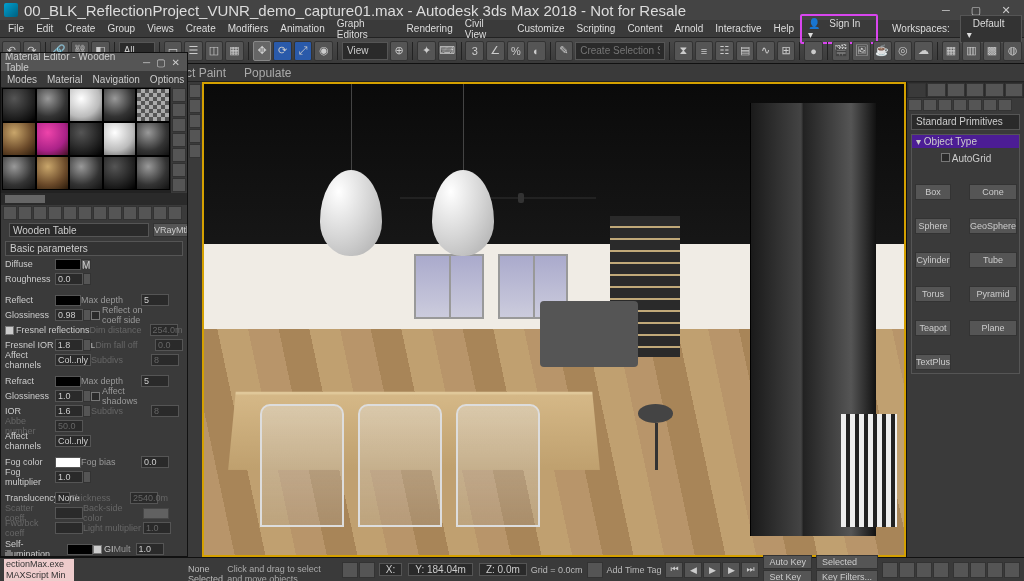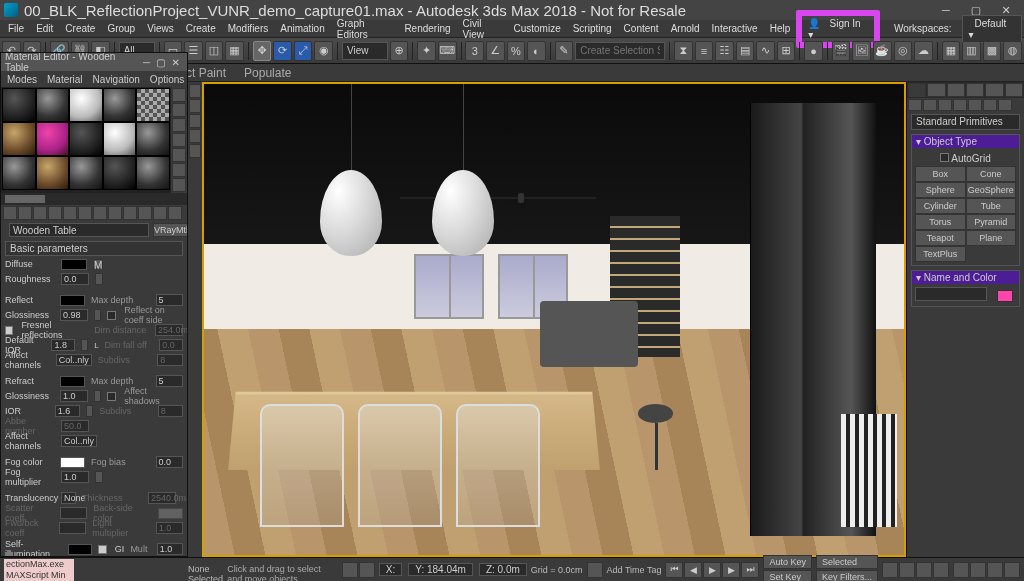--- a/index.html
+++ b/index.html
@@ -5,21 +5,21 @@
 *{margin:0;padding:0;box-sizing:border-box;font-family:"Segoe UI",Tahoma,sans-serif;font-size:10px;color:#ccc;user-select:none}
 body{background:#393939;width:1024px;height:581px;overflow:hidden;position:relative}
 .titlebar{height:20px;background:#444;display:flex;align-items:center;padding:0 4px}
 .title-icon{width:14px;height:14px;background:linear-gradient(135deg,#00a0d0,#006080);border-radius:2px;margin-right:6px}
 .titlebar .title{flex:1;font-size:15px;color:#ddd}
 .win-btns{display:flex;gap:2px}
 .win-btn{width:28px;height:16px;display:flex;align-items:center;justify-content:center;color:#ccc;font-size:11px}
 .menubar{height:18px;background:#3a3a3a;display:flex;align-items:center;padding:0 2px;border-bottom:1px solid #222}
 .menubar span{padding:2px 6px;font-size:10px;color:#ddd;cursor:default}
 .menubar .spacer{flex:1}
-.signin{border:6px solid #d946ef;padding:1px 8px;border-radius:2px;margin-right:8px}
+.signin{border:2px solid #d946ef;padding:1px 8px;border-radius:2px;margin-right:8px}
 .wslabel{color:#aaa;margin-right:4px}
 .wsdrop{border:1px solid #555;padding:1px 6px;background:#333}
 .toolbar{height:26px;background:linear-gradient(#4a4a4a,#3a3a3a);display:flex;align-items:center;padding:0 2px;gap:2px;border-bottom:1px solid #111}
 .tbtn{width:20px;height:20px;background:#555;border:1px solid #333;border-radius:2px;display:flex;align-items:center;justify-content:center;font-size:11px}
 .tbtn.blue{background:#2a5aaa}
 .tbtn.sel{background:#666;border-color:#888}
 .tsep{width:1px;height:18px;background:#222;margin:0 2px}
 .cmd-input{height:18px;width:90px;background:#2a2a2a;border:1px solid #555;padding:0 4px;color:#ccc}
 .sub-toolbar{height:18px;background:#3a3a3a;display:flex;align-items:center;padding-left:180px;gap:6px;border-bottom:1px solid #222}
 .sub-toolbar span{font-size:12px;color:#aaa;padding:0 6px}
@@ -42,21 +42,21 @@
 .swatch-btns div{height:14px;background:#555;border:1px solid #333}
 .scroller{height:12px;background:#2a2a2a;display:flex;align-items:center}
 .scroller .thumb{height:8px;width:40px;background:#666;margin-left:4px}
 .mat-toolbar{height:16px;background:#3a3a3a;display:flex;align-items:center;gap:1px;padding:0 2px}
 .mat-toolbar div{width:14px;height:14px;background:#555;border:1px solid #333}
 .mat-name{height:18px;display:flex;align-items:center;padding:0 4px;gap:4px}
 .mat-name input{flex:1;background:#2a2a2a;border:1px solid #555;height:14px;padding:0 3px;color:#ccc;font-size:10px}
 .mat-name .btn{width:38px;height:14px;background:#555;border:1px solid #333;text-align:center;font-size:9px;line-height:12px}
 .mat-params{flex:1;overflow-y:auto;overflow-x:hidden;padding:0 4px}
 .rollout-hdr{background:#333;border:1px solid #555;padding:1px 4px;margin-top:2px;font-size:10px}
-.param-row{display:flex;align-items:center;height:14px;gap:6px;margin-top:1px}
+.param-row{display:flex;align-items:center;height:14px;gap:0;margin-top:1px}
 .param-row .lbl{width:50px;font-size:9px;color:#ccc}
 .param-row .lbl2{width:60px;font-size:9px;color:#999}
 .swatch-sm{width:26px;height:11px;background:#000;border:1px solid #555}
 .swatch-sm.white{background:#fff}
 .swatch-sm.gray{background:#888}
 .spinner{width:28px;height:12px;background:#2a2a2a;border:1px solid #555;font-size:9px;padding:0 2px;line-height:10px}
 .spinbtn{width:8px;height:12px;background:#555;border:1px solid #333}
 .chk{width:9px;height:9px;border:1px solid #777;background:#2a2a2a;display:inline-block;margin-right:2px}
 .chk.on{background:#ccc}
 .viewport-wrap{flex:1;margin-left:188px;position:relative;display:flex}
@@ -90,21 +90,21 @@
 .cmd-panel{width:118px;background:#3a3a3a;border-left:1px solid #111;display:flex;flex-direction:column}
 .cmd-tabs{height:16px;display:flex;gap:1px;padding:1px;background:#2a2a2a}
 .cmd-tabs div{flex:1;background:#555;border:1px solid #333}
 .cmd-tabs div.active{background:#3a3a3a;border-bottom-color:#3a3a3a}
 .cmd-sub{height:14px;display:flex;gap:1px;padding:1px}
 .cmd-sub div{width:14px;height:12px;background:#555;border:1px solid #333}
 .cmd-drop{height:16px;margin:2px 4px;background:#2a2a2a;border:1px solid #555;padding:0 4px;font-size:10px;line-height:14px}
 .cmd-roll{margin:2px 4px;border:1px solid #555}
 .cmd-roll-hdr{background:#4c1d95;padding:1px 4px;font-size:10px}
 .cmd-roll-body{padding:3px}
-.obj-grid{display:grid;grid-template-columns:1fr 1fr;gap:0}
+.obj-grid{display:grid;grid-template-columns:1fr 1fr;gap:18px}
 .obj-btn{background:#555;border:1px solid #333;text-align:center;font-size:9px;padding:2px 0}
 .autogrid{text-align:center;font-size:9px;color:#888;padding:2px;grid-column:1/3}
 .color-sw{width:16px;height:12px;background:#f4a;border:1px solid #333;float:right;margin:3px}
 .statusbar{position:absolute;bottom:0;left:0;right:0;height:24px;background:#3a3a3a;border-top:1px solid #111;display:flex;align-items:center;padding:0 4px;gap:4px}
 .status-left{display:flex;flex-direction:column;width:180px}
 .status-left .l{font-size:9px;height:11px;padding:0 2px}
 .status-left .script{background:#ecc;color:#333;width:70px}
 .status-center{flex:1;display:flex;flex-direction:row}
 .status-center .l1{font-size:9px;color:#bbb;height:11px}
 .status-center .l2{font-size:9px;color:#aaa;height:11px}
@@ -306,21 +306,21 @@
           <span class="chk"></span>
           <span class="lbl2">Reflect on coeff side</span>
         </div>
       <div class="param-row">
           <span class="chk on"></span>
           <span class="lbl" style="width:auto">Fresnel reflections</span>
           <span class="lbl2" style="color:#666">Dim distance</span>
           <div class="spinner" style="color:#666">254.0m</div>
         </div>
       <div class="param-row">
-          <span class="lbl">Default IOR</span>
+          <span class="lbl">Fresnel IOR</span>
           <div class="spinner">1.8</div>
           <div class="spinbtn"></div>
           <span style="font-size:8px">L</span>
           <span class="lbl2" style="color:#666">Dim fall off</span>
           <div class="spinner" style="color:#666">0.0</div>
         </div>
       <div class="param-row">
           <span class="lbl">Affect channels</span>
           <div class="spinner" style="width:36px">Col..nly</div>
           <span class="lbl2" style="color:#666">Subdivs</span>
@@ -469,27 +469,20 @@
             <div class="obj-btn">Cylinder</div>
             <div class="obj-btn">Tube</div>
             <div class="obj-btn">Torus</div>
             <div class="obj-btn">Pyramid</div>
             <div class="obj-btn">Teapot</div>
             <div class="obj-btn">Plane</div>
             <div class="obj-btn">TextPlus</div>
           </div>
         </div>
       </div>
-      <div class="cmd-roll">
-        <div class="cmd-roll-hdr">▾ <span>Name and Color</span></div>
-        <div class="cmd-roll-body" style="height:22px">
-          <input style="width: 72px; background: rgb(42, 42, 42); border: 1px solid rgb(85, 85, 85); height: 14px;">
-          <div class="color-sw"></div>
-        </div>
-      </div>
     </div>
   </div>
 </div>
 
 <div class="statusbar">
   <div class="status-left">
     <div class="l script">ectionMax.exe</div>
     <div class="l" style="background:#ecc;color:#333;width:70px">MAXScript Min</div>
   </div>
   <div class="status-center">

